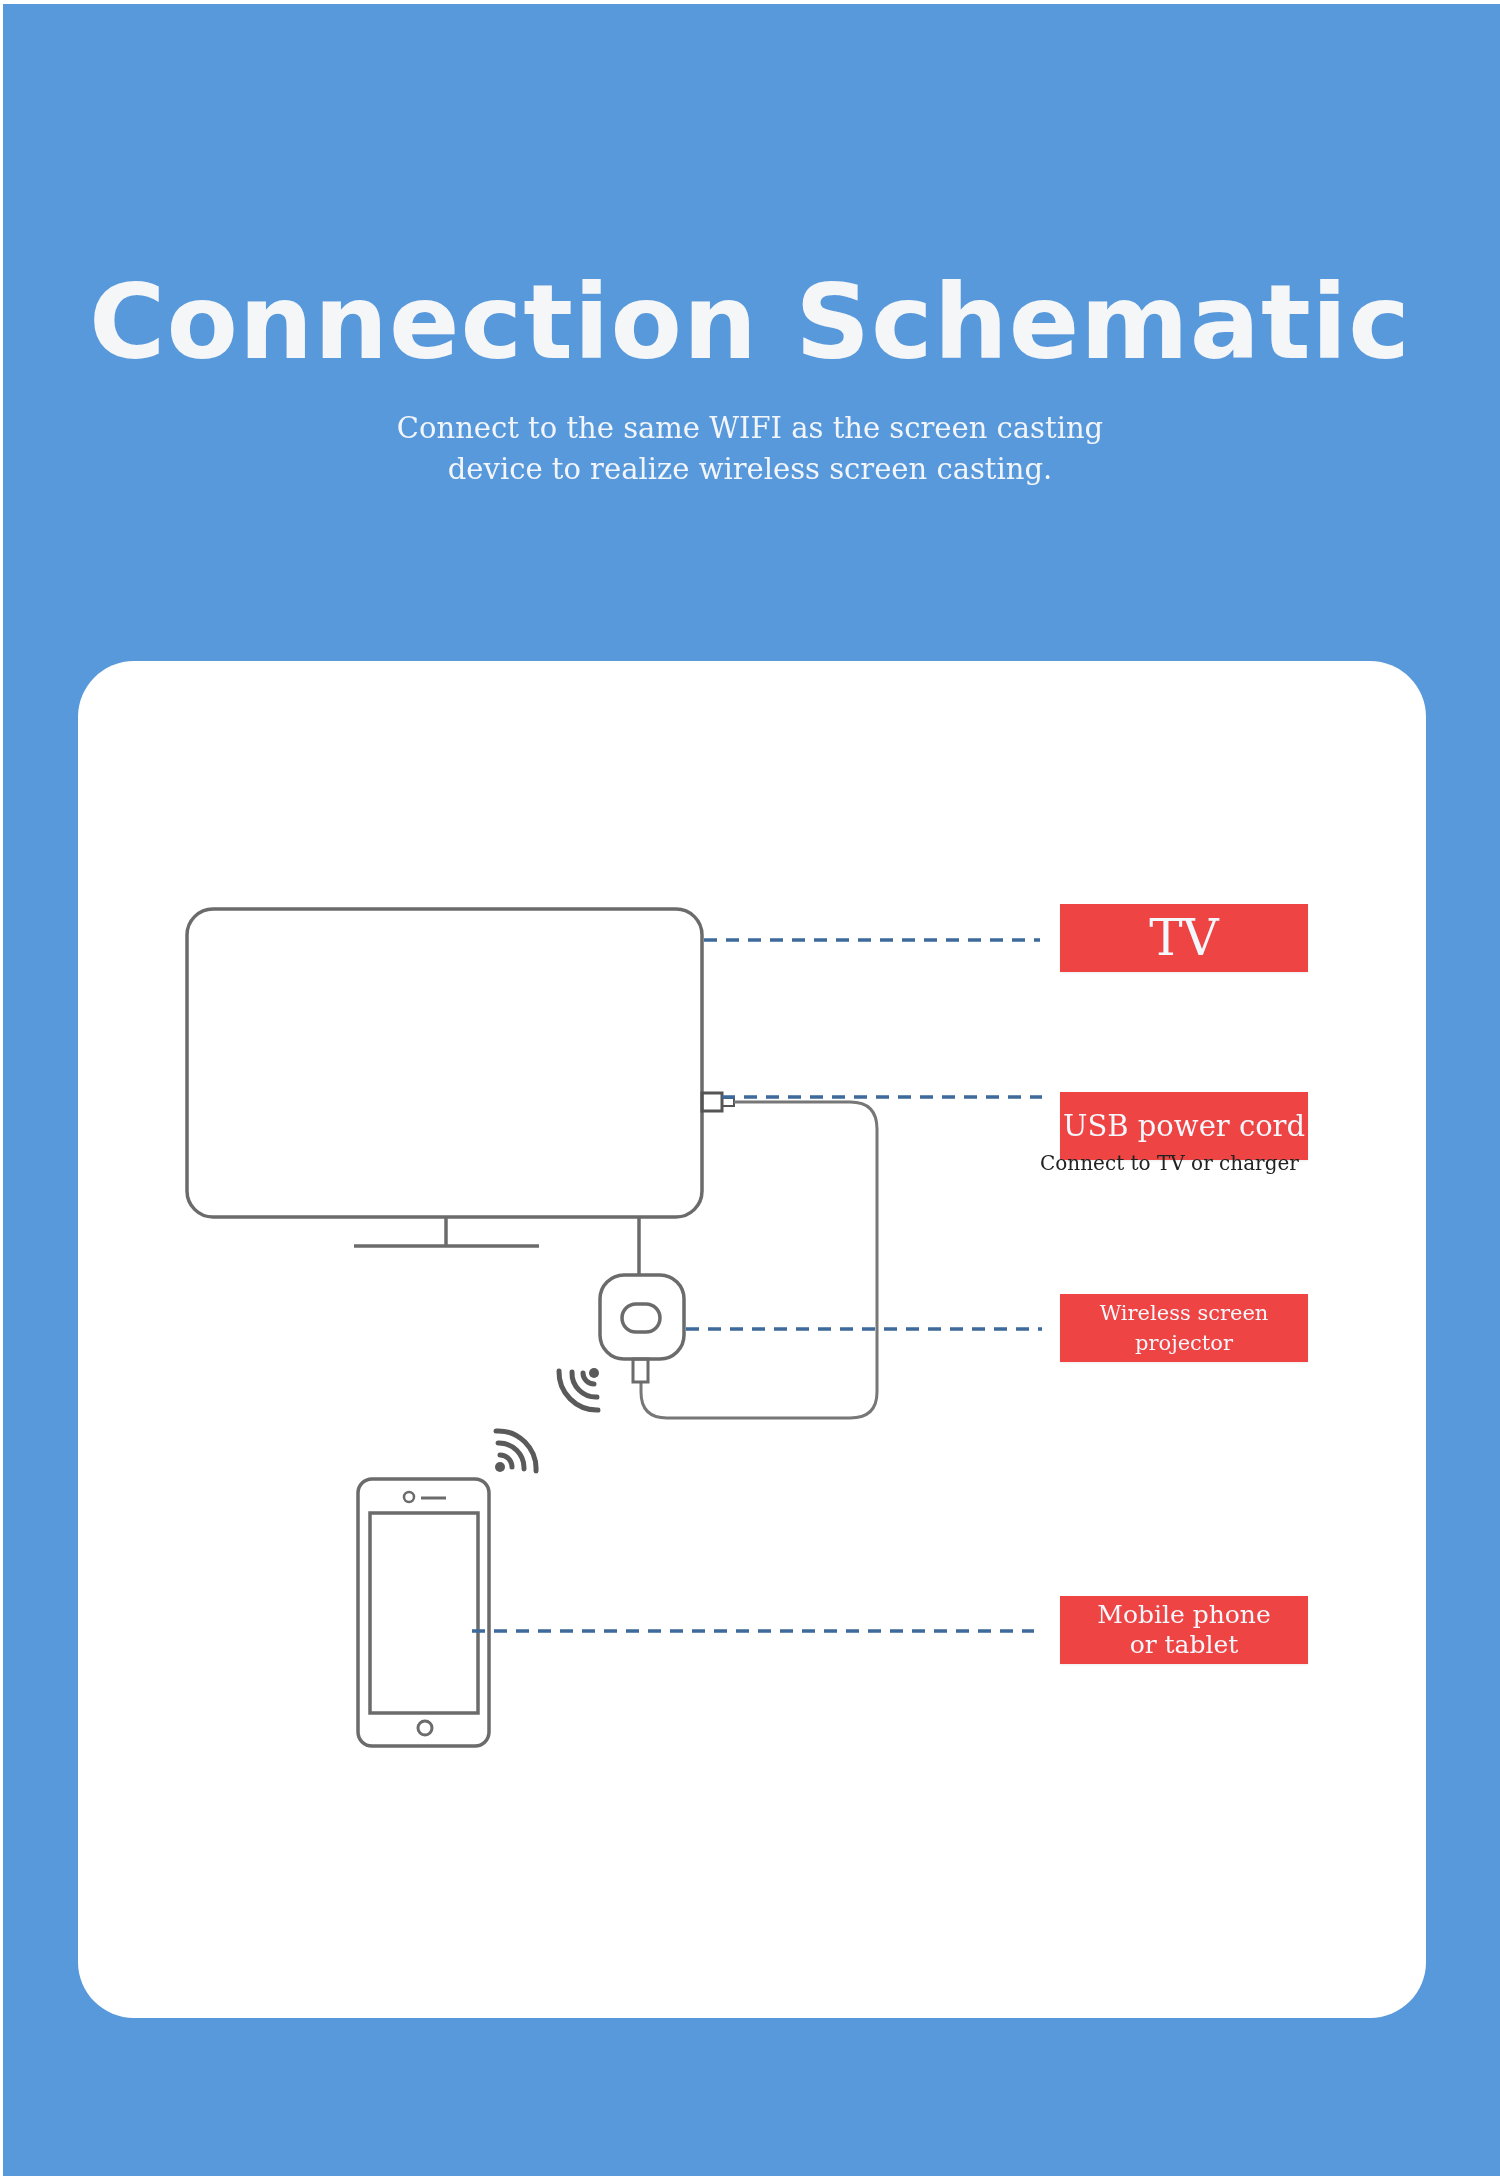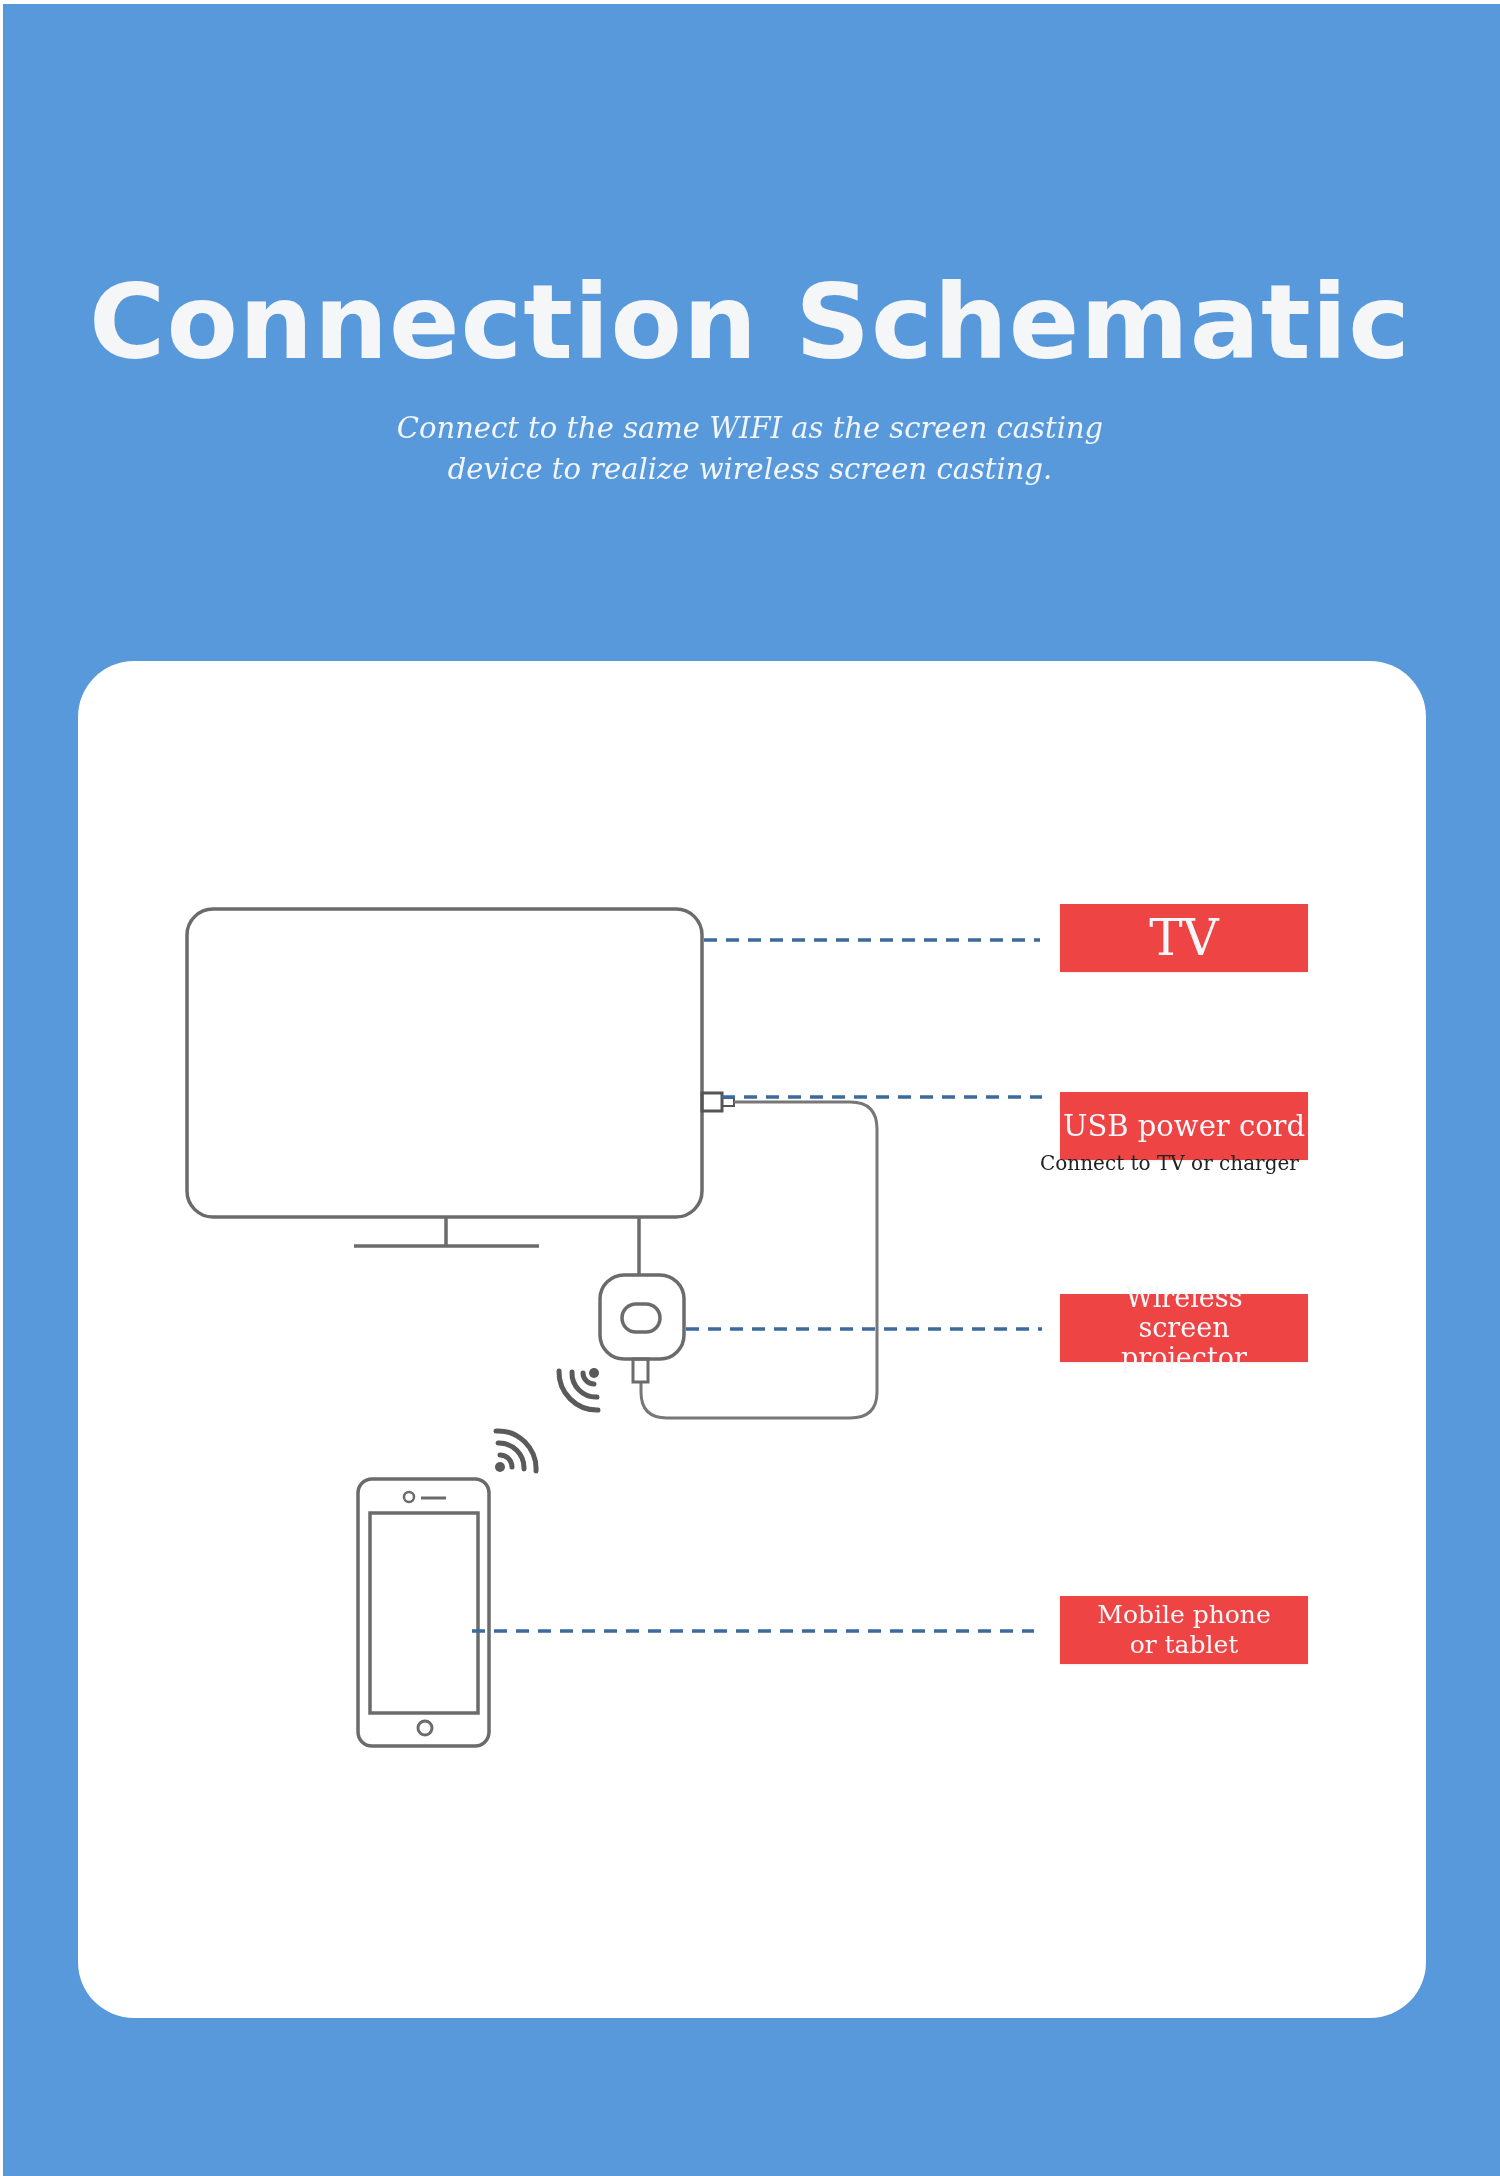--- a/index.html
+++ b/index.html
@@ -12,35 +12,35 @@
       position: absolute; left: 3px; top: 4px; width: 1497px; height: 2172px;
       background: #5899db;
     }
     .title {
       position: absolute; left: 0; top: 262px; width: 1500px; text-align: center;
       color: #f5f6f8; font-family: "DejaVu Sans", sans-serif; font-weight: bold;
       font-size: 104px; letter-spacing: 1px; line-height: 120px;
     }
     .subtitle {
       position: absolute; left: 375px; top: 408px; width: 750px; text-align: center;
-      color: #f2f5fa; font-family: "DejaVu Serif", serif; font-size: 29px; line-height: 41px; font-style: italic;
+      color: #f2f5fa; font-family: "DejaVu Serif", serif; font-size: 29px; line-height: 41px;
     }
     .card {
       position: absolute; left: 78px; top: 661px; width: 1348px; height: 1357px;
       background: #ffffff; border-radius: 56px;
     }
     svg.diagram { position: absolute; left: 0; top: 0; width: 1500px; height: 2176px; }
     .label-box {
       position: absolute; left: 1060px; width: 248px; background: #ef4444;
       color: #f4f7fb; text-align: center; display: flex; align-items: center; justify-content: center;
       font-family: "DejaVu Serif", serif; box-shadow: 0 1px 2px rgba(0,0,0,0.08);
     }
     .lb-tv { top: 904px; height: 68px; font-size: 50px; }
     .lb-usb { top: 1060px; height: 68px; font-size: 29px; margin-top: 32px; }
-    .lb-proj { top: 1294px; height: 68px; font-size: 27px; line-height: 30px; }
+    .lb-proj { top: 1294px; height: 68px; font-size: 21px; line-height: 30px; }
     .lb-phone { top: 1596px; height: 68px; font-size: 25px; line-height: 30px; }
     .note {
       position: absolute; left: 1040px; top: 1151px; width: 290px; text-align: left;
       color: #222; font-family: "DejaVu Serif", serif; font-size: 20px;
     }
   </style>
 </head>
 <body>
 
 <div class="page"></div>

